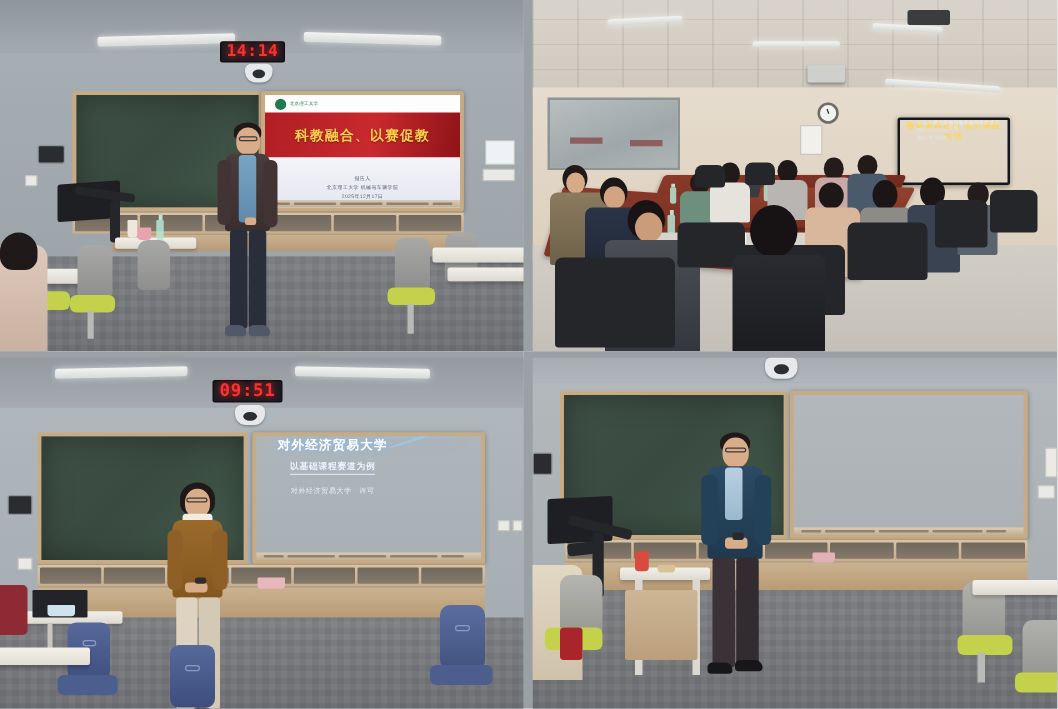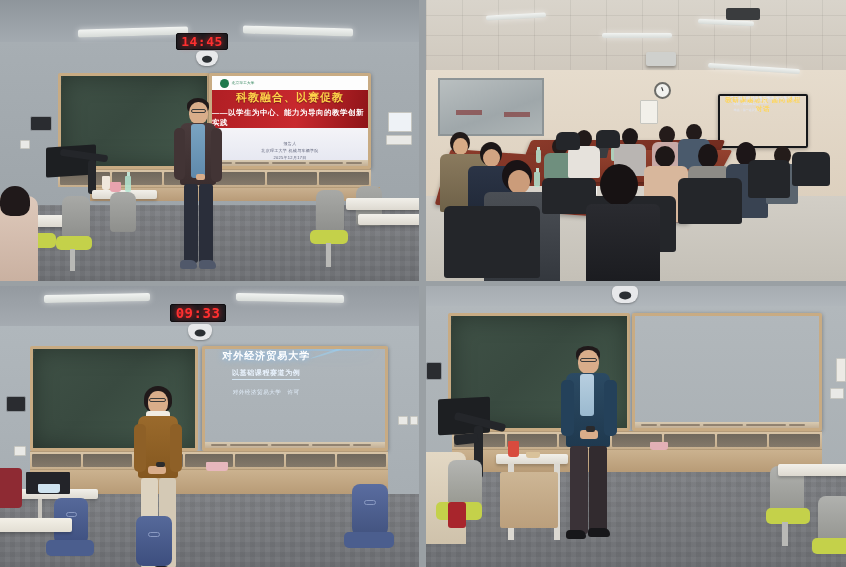--- a/index.html
+++ b/index.html
@@ -352,34 +352,33 @@
 
   <div class="photo tl">
     <div class="frame">
 
       <div class="ceiling" style="height:42px"></div>
       <div class="wall" style="top:42px;bottom:0;background:linear-gradient(#a7aeb3,#9aa1a6)"></div>
 
       <div class="lightbar" style="left:78px;top:28px;width:110px;height:8px;transform:skewY(-1.5deg)"></div>
       <div class="lightbar" style="left:243px;top:27px;width:110px;height:8px;transform:skewY(1.5deg)"></div>
 
-      <div class="clock" style="left:176px;top:33px;width:52px;height:17px;font-size:13px">14:45</div>
+      <div class="clock" style="left:176px;top:33px;width:52px;height:17px;font-size:13px">14:14</div>
       <div class="cam" style="left:196px;top:51px;width:22px;height:15px"></div>
 
       <div class="board" style="left:58px;top:73px;width:152px;height:96px"></div>
 
       <div class="screen" style="left:209px;top:73px;width:162px;height:96px">
         <div class="slide slide-red">
           <div class="logo-row">
             <span class="logo-dot"></span>
             <span class="logo-txt">北京理工大学</span>
           </div>
           <div class="band">
             <h1>科教融合、以赛促教</h1>
-            <h2>——以学生为中心、能力为导向的教学创新实践</h2>
           </div>
           <div class="foot">
             <span>报告人</span>
             <span>北京理工大学 机械与车辆学院</span>
             <span>2025年12月17日</span>
           </div>
         </div>
         <div class="tv-bezel-bottom">
           <i style="width:14px"></i>
           <i style="width:34px"></i>
@@ -579,21 +578,21 @@
 
   <div class="photo bl">
     <div class="frame">
 
       <div class="ceiling" style="height:40px;background:linear-gradient(#949aa0,#a5abb1)"></div>
       <div class="wall" style="top:40px;bottom:0;background:linear-gradient(#b0b7bc,#a3aaaf)"></div>
 
       <div class="lightbar" style="left:44px;top:8px;width:106px;height:8px;transform:skewY(-1.2deg)"></div>
       <div class="lightbar" style="left:236px;top:8px;width:108px;height:8px;transform:skewY(1.2deg)"></div>
 
-      <div class="clock" style="left:170px;top:18px;width:56px;height:18px;font-size:14px">09:33</div>
+      <div class="clock" style="left:170px;top:18px;width:56px;height:18px;font-size:14px">09:51</div>
       <div class="cam" style="left:188px;top:38px;width:24px;height:16px"></div>
 
       <div class="board" style="left:30px;top:60px;width:168px;height:105px"></div>
 
       <div class="screen" style="left:202px;top:60px;width:186px;height:105px">
         <div class="slide slide-blue">
           <div class="orbit"></div>
           <div class="orbit2"></div>
           <div class="chip"></div>
           <div class="txtwrap">

